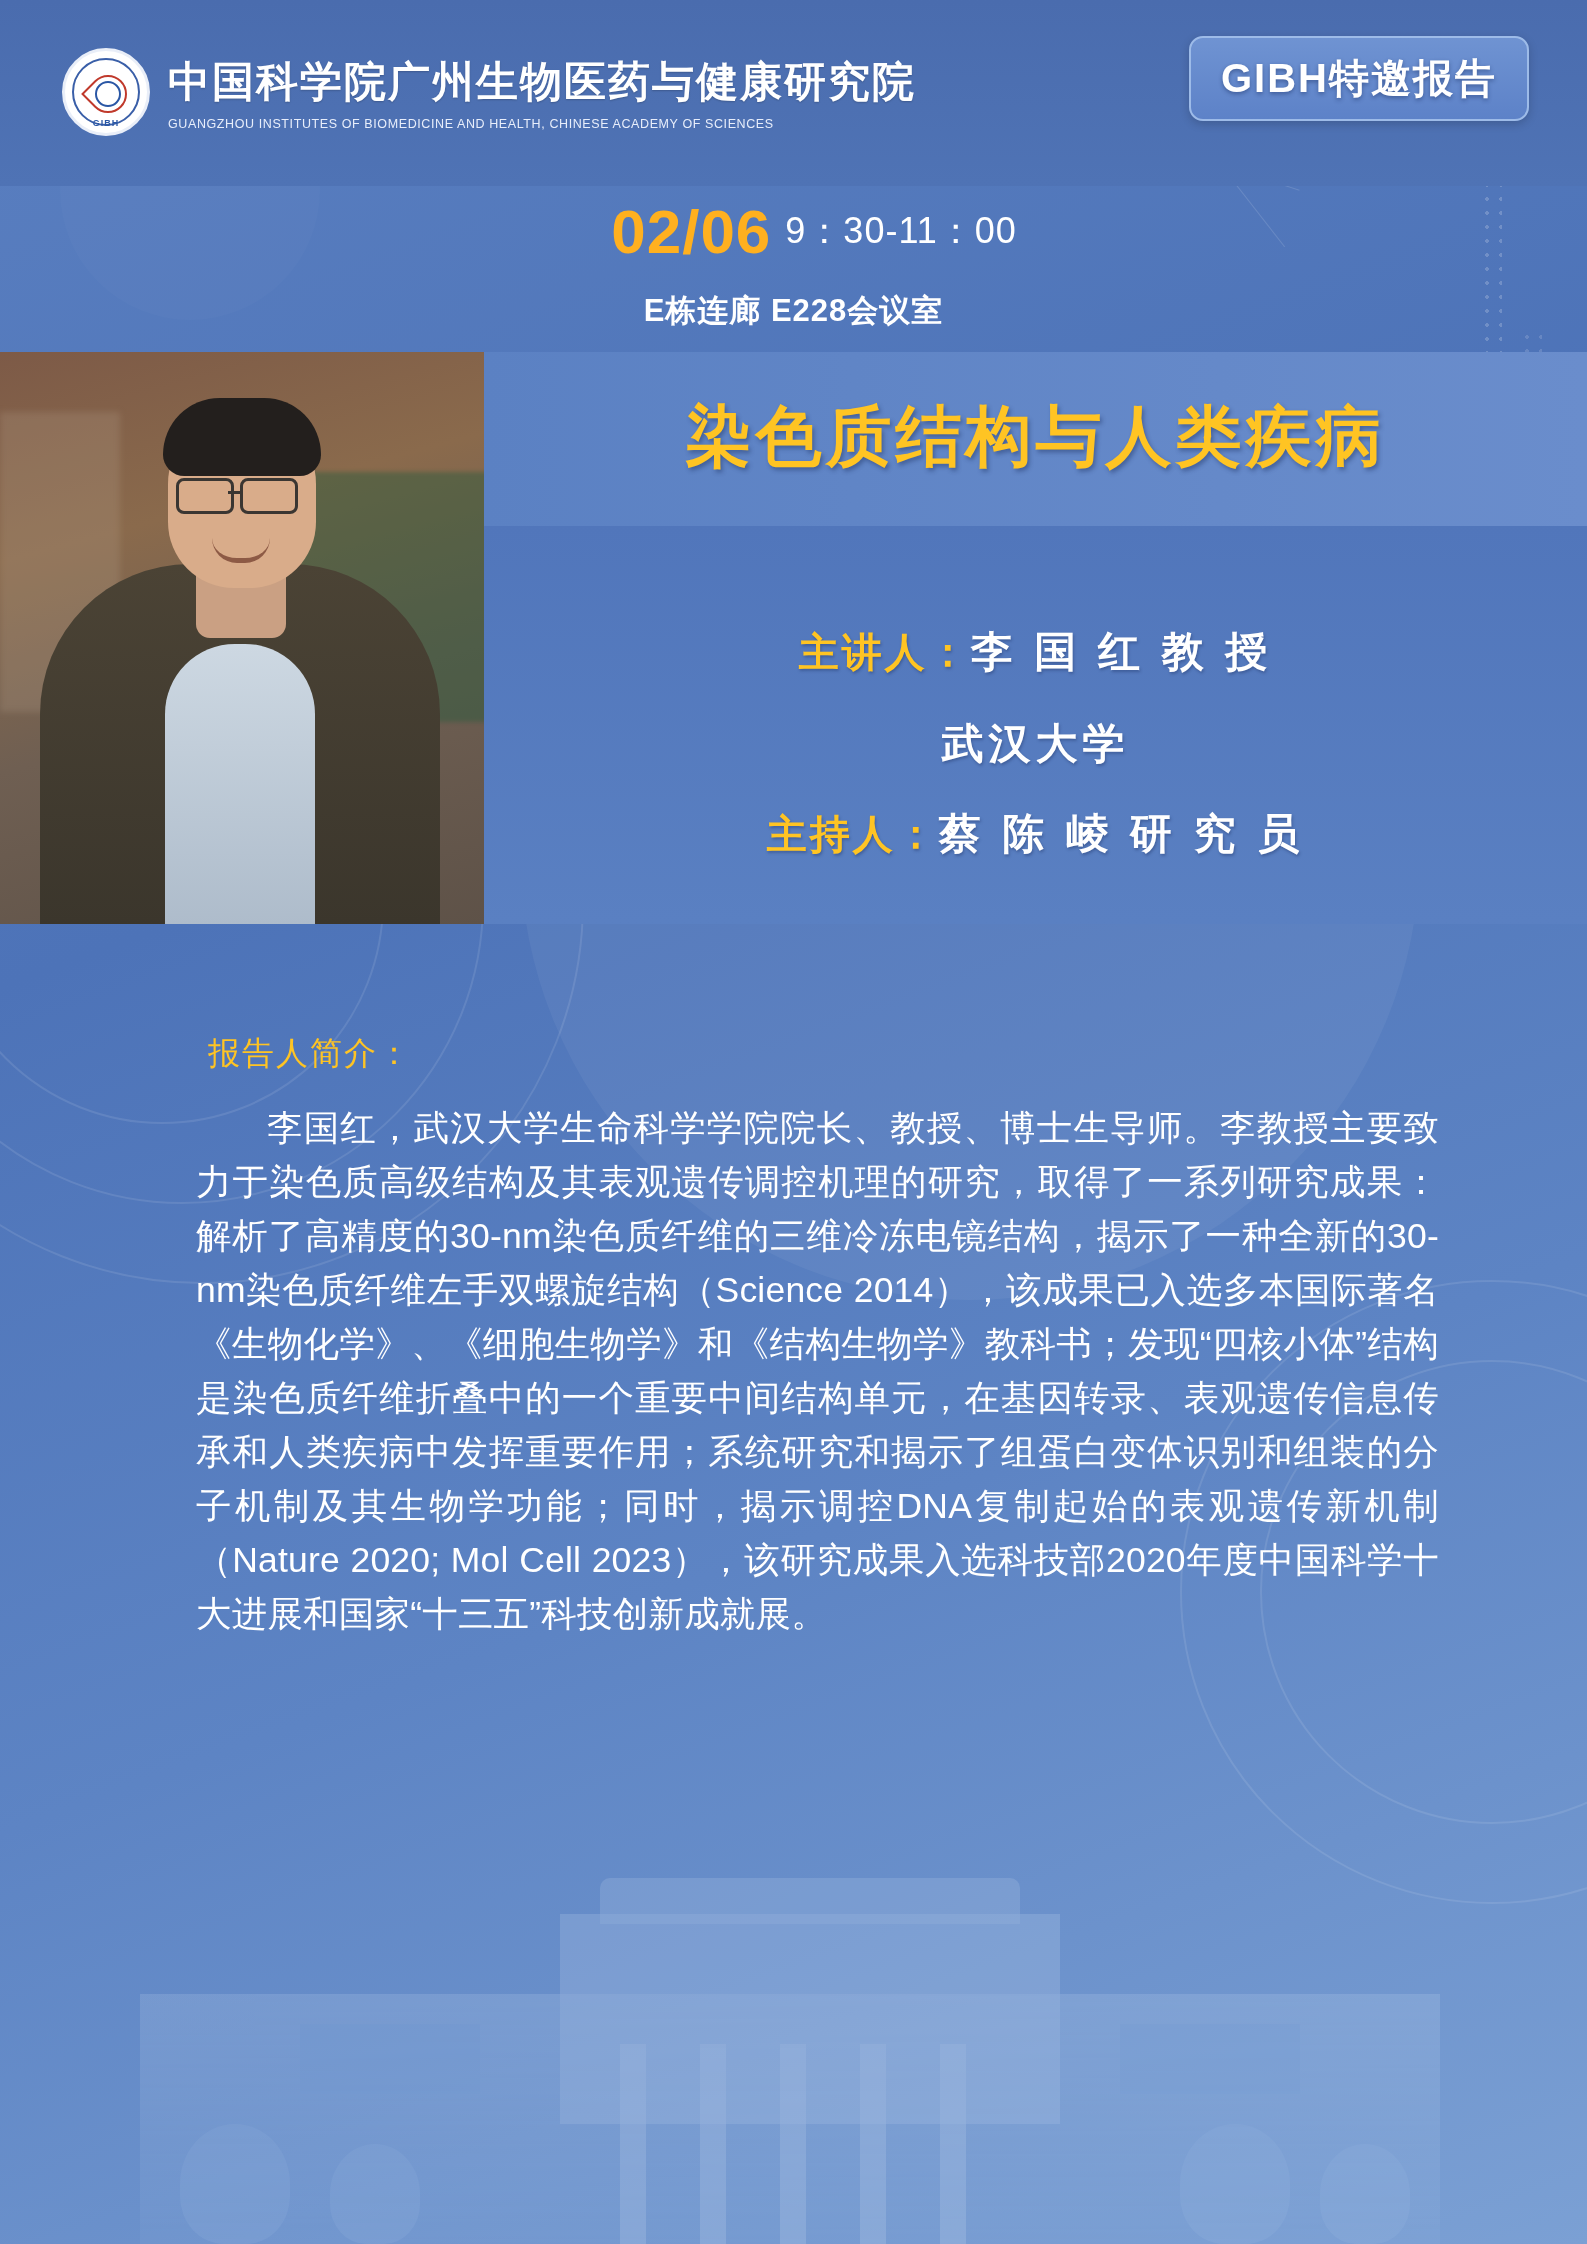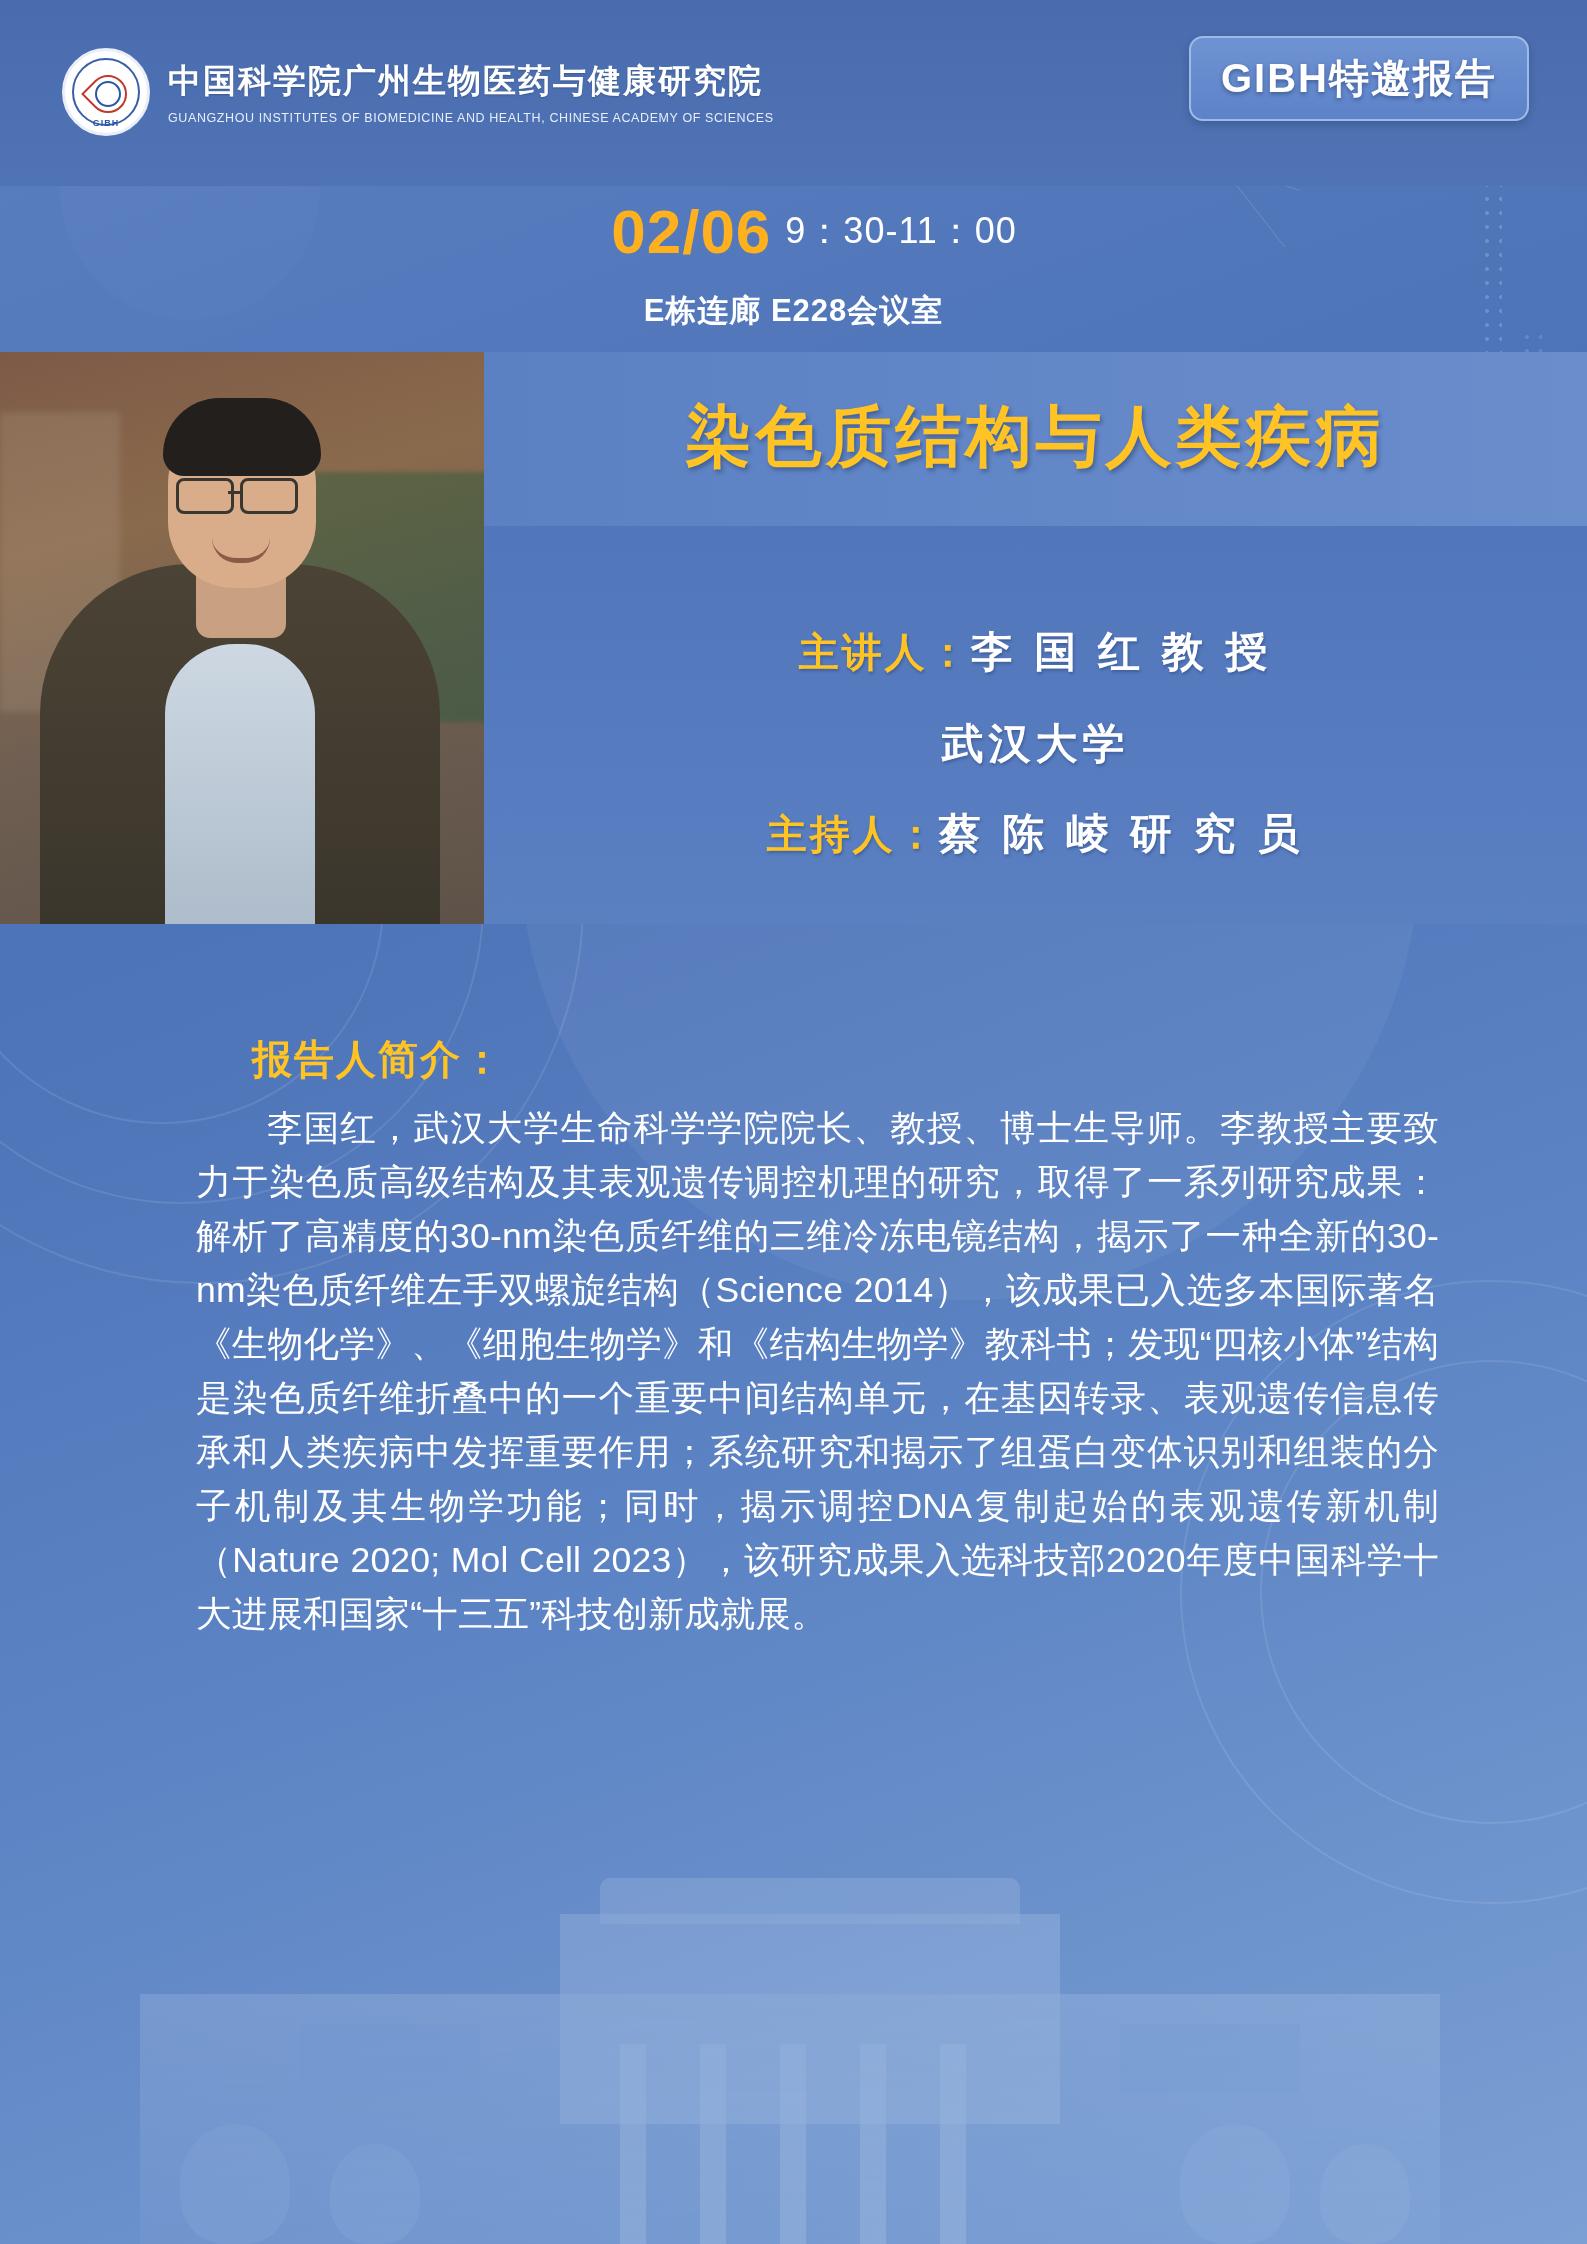--- a/index.html
+++ b/index.html
@@ -97,21 +97,21 @@
   .logo-mark .logo-caption {
     position: absolute;
     bottom: 5px; left: 0; right: 0;
     text-align: center;
     font-size: 9px;
     letter-spacing: 1px;
     color: #2a57a5;
     font-weight: bold;
   }
   .logo-text-cn {
-    font-size: 33px;
+    font-size: 42px;
     color: #ffffff;
     letter-spacing: 2px;
     font-weight: bold;
     white-space: nowrap;
     text-shadow: 0 1px 2px rgba(0,0,0,0.2);
   }
   .logo-text-en {
     font-size: 12.5px;
     color: #e8eefb;
     letter-spacing: 0.6px;
@@ -326,25 +326,24 @@
   .bio-wrap {
     position: absolute;
     left: 0; right: 0;
     top: 930px;
     bottom: 0;
   }
   .bio-heading {
     position: absolute;
     left: 208px;
     top: 102px;
-    font-size: 40px;
-    font-weight: bold;
+    font-size: 32px;
+    font-weight: normal;
     color: #ffc423;
     letter-spacing: 2px;
-    margin-left: 44px;
   }
   .bio-body {
     position: absolute;
     left: 196px;
     right: 148px;
     top: 172px;
     font-size: 35.5px;
     line-height: 1.52;
     color: #ffffff;
     letter-spacing: 0.2px;

